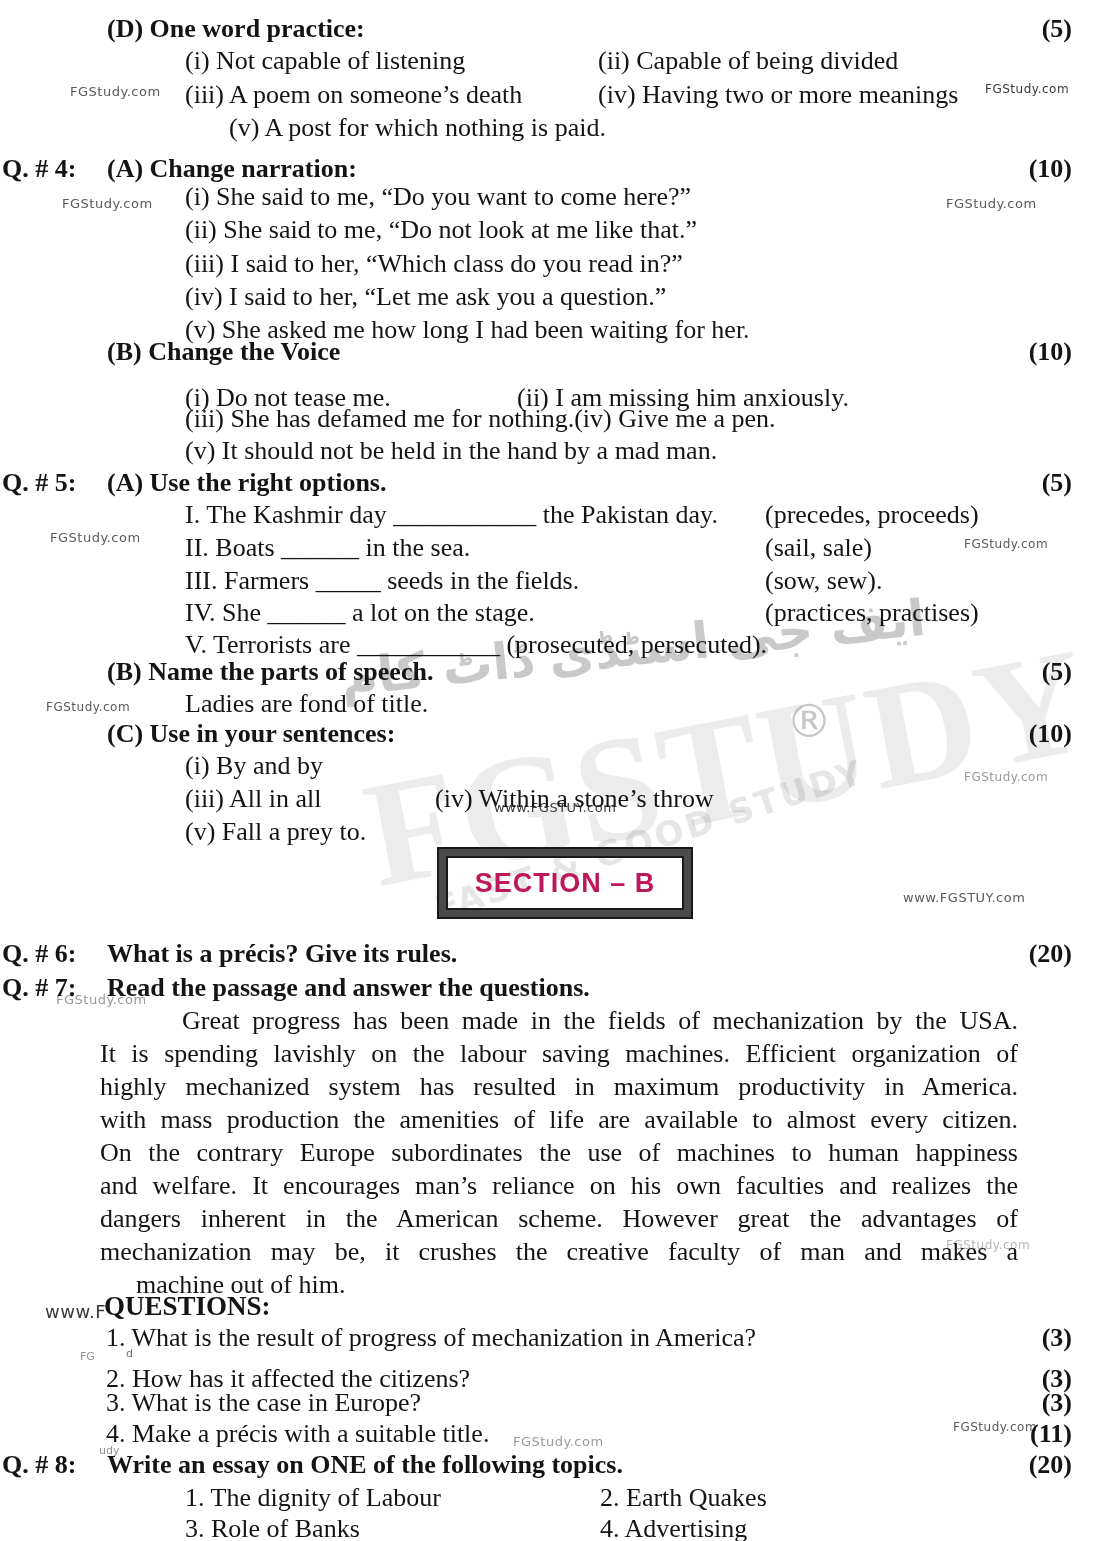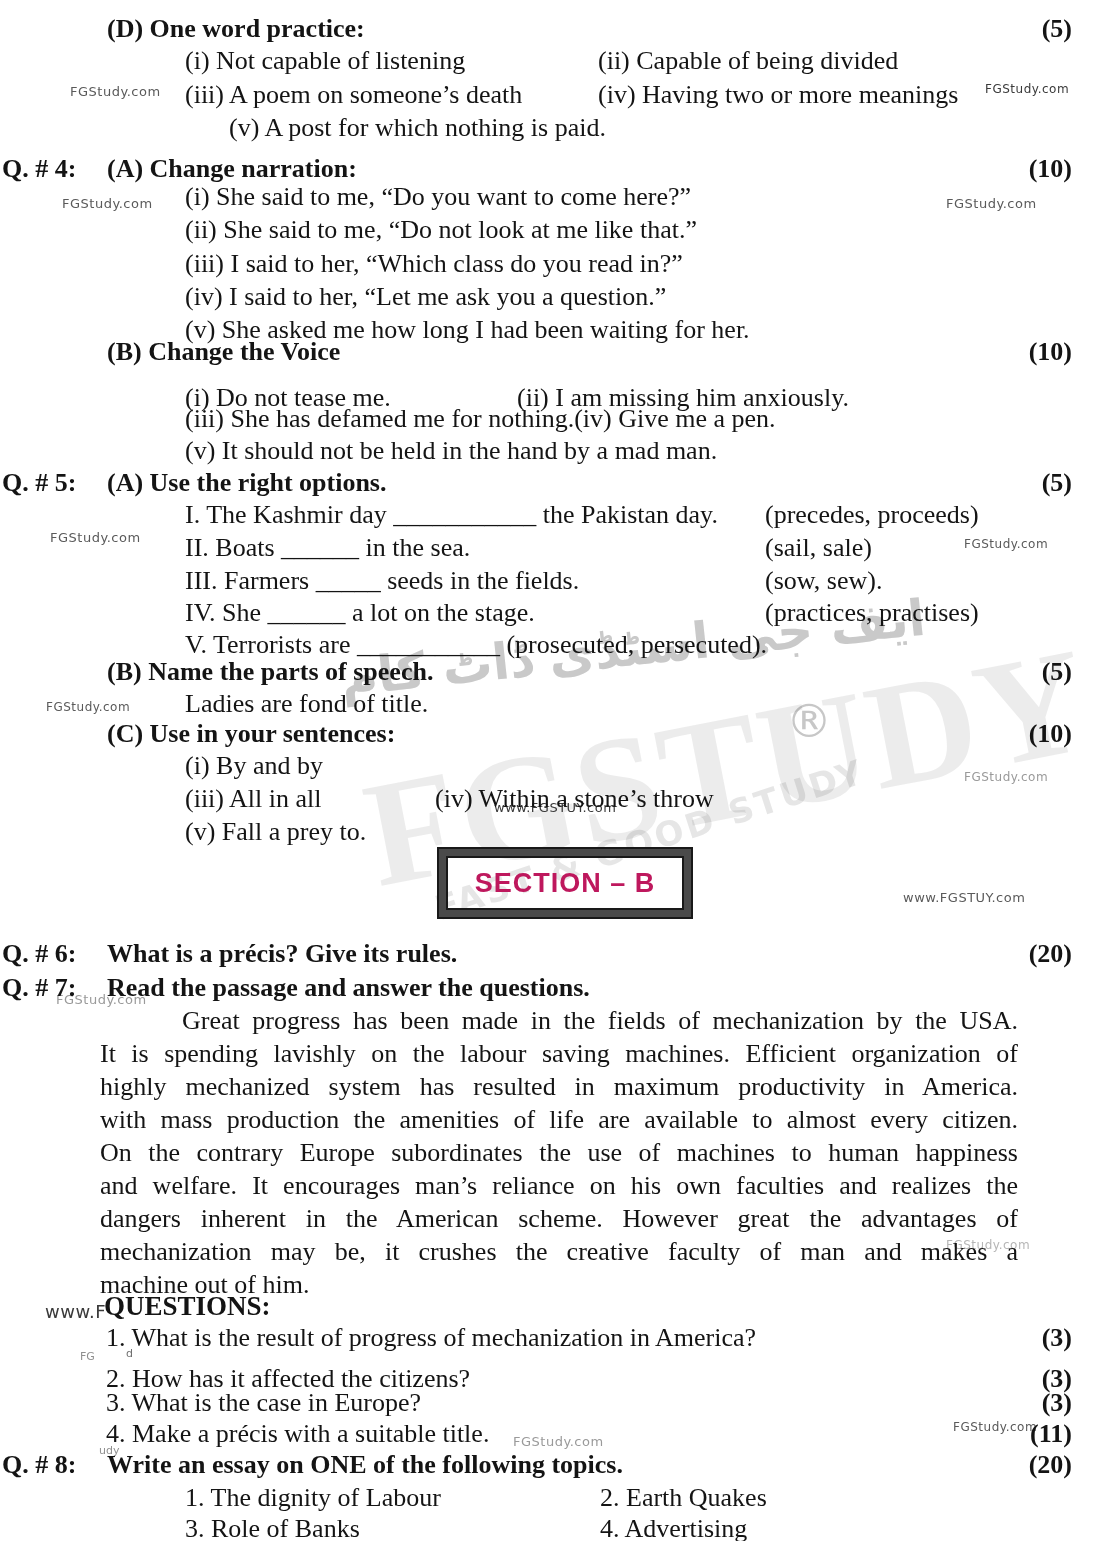--- a/index.html
+++ b/index.html
@@ -181,21 +181,21 @@
     <span class="heading">Read the passage and answer the questions.</span>
   </div>
   <div class="pline first" style="top:1006px;">Great progress has been made in the fields of mechanization by the USA.</div>
   <div class="pline" style="top:1039px;">It is spending lavishly on the labour saving machines. Efficient organization of</div>
   <div class="pline" style="top:1072px;">highly mechanized system has resulted in maximum productivity in America.</div>
   <div class="pline" style="top:1105px;">with mass production the amenities of life are available to almost every citizen.</div>
   <div class="pline" style="top:1138px;">On the contrary Europe subordinates the use of machines to human happiness</div>
   <div class="pline" style="top:1171px;">and welfare. It encourages man’s reliance on his own faculties and realizes the</div>
   <div class="pline" style="top:1204px;">dangers inherent in the American scheme. However great the advantages of</div>
   <div class="pline" style="top:1237px;">mechanization may be, it crushes the creative faculty of man and makes a</div>
-  <div class="pline last" style="top:1270px;">machine out of him.</div>
+  <div class="pline last" style="top:1270px;margin-left:36px;">machine out of him.</div>
 
   <div class="row" style="top:1291px;">
     <span class="heading" style="left:104px;font-size:27px;">QUESTIONS:</span>
   </div>
   <div class="row" style="top:1323px;">
     <span class="item" style="left:106px;">1. What is the result of progress of mechanization in America?</span>
     <span class="marks">(3)</span>
   </div>
   <div class="row" style="top:1364px;">
     <span class="item" style="left:106px;">2. How has it affected the citizens?</span>

